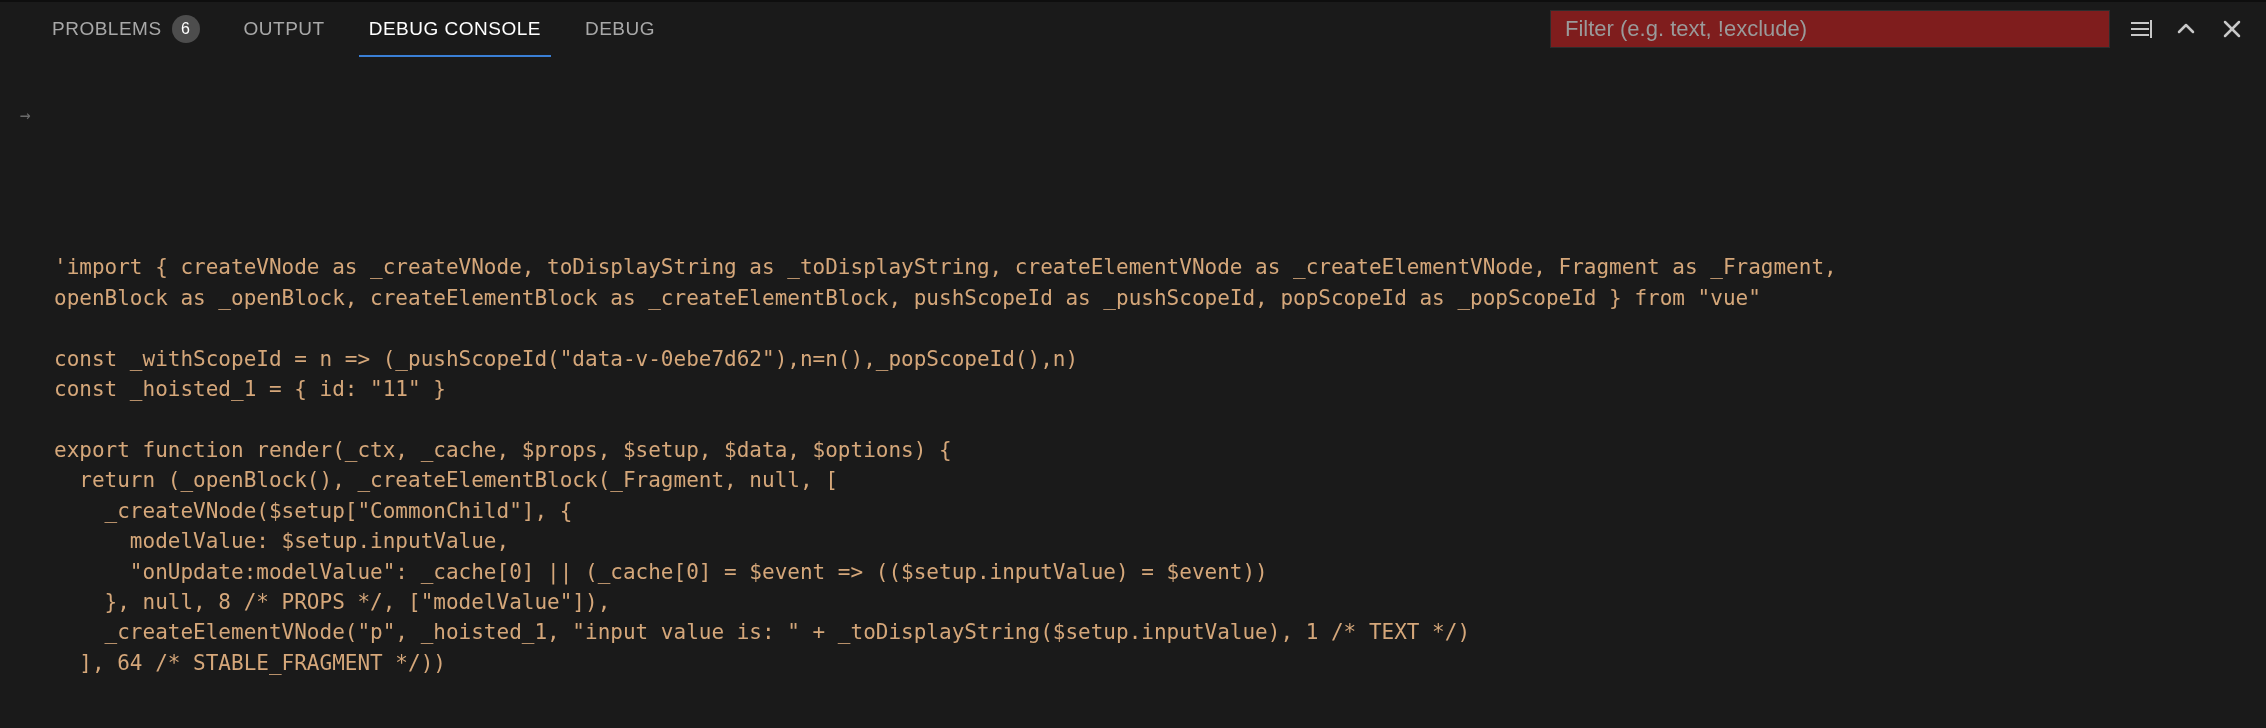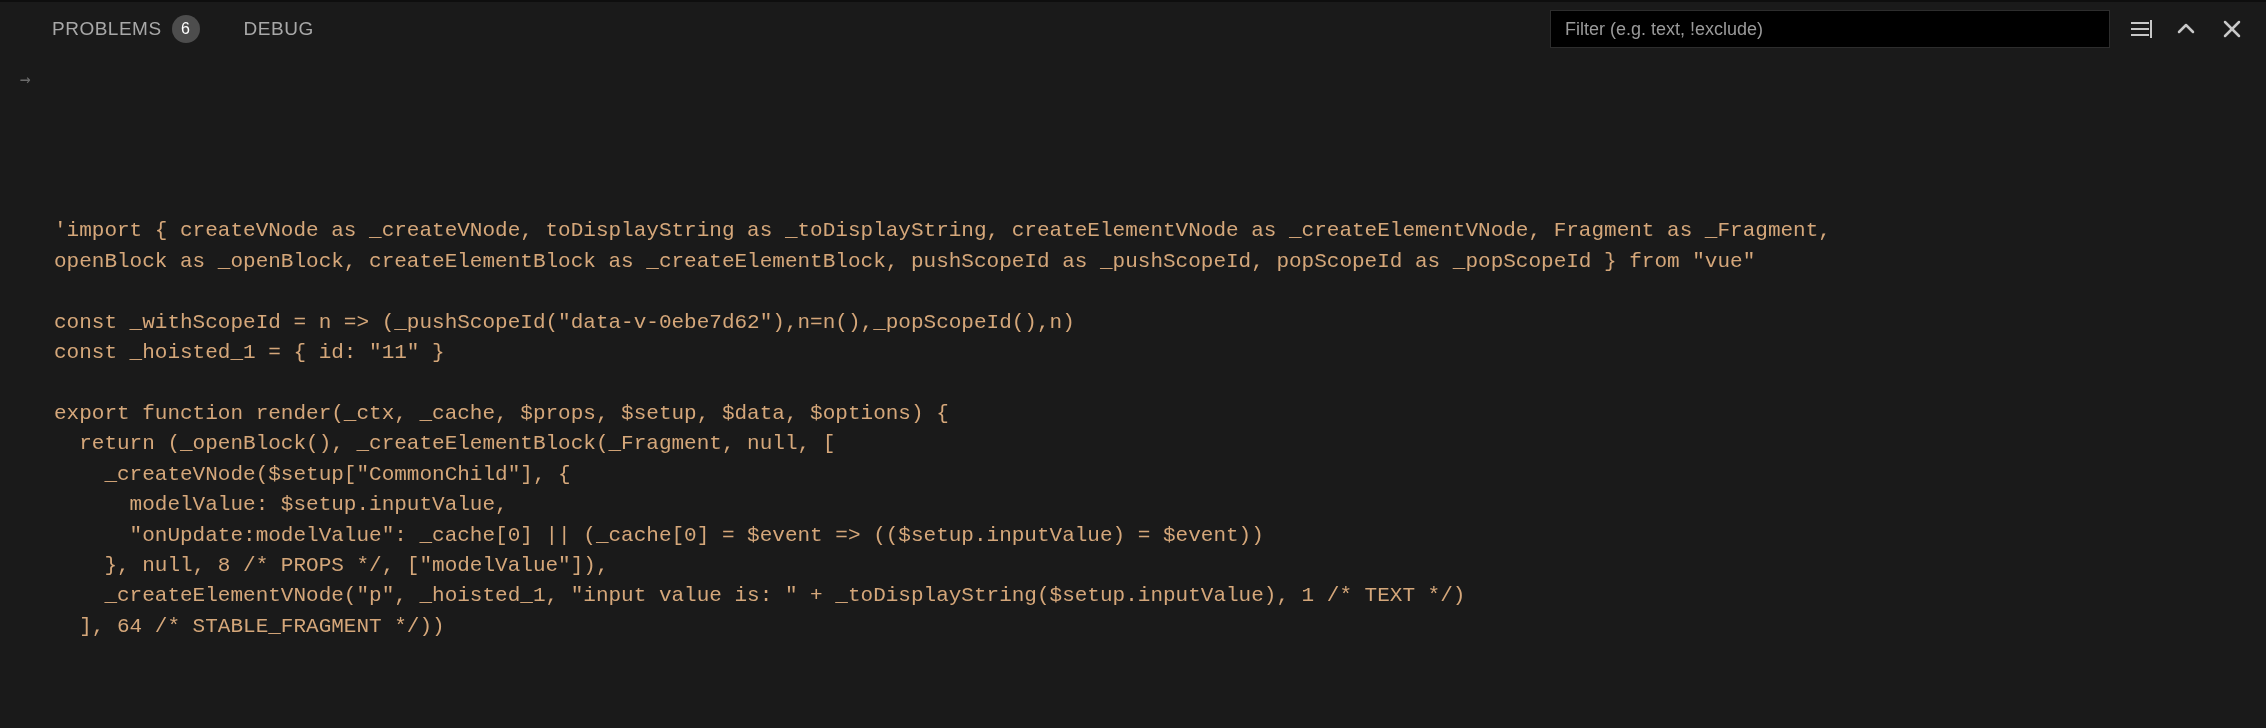--- a/index.html
+++ b/index.html
@@ -4,21 +4,21 @@
 <style>
   * { box-sizing: border-box; margin: 0; padding: 0; }
   html, body {
     width: 2266px;
     height: 728px;
     background: #1a1a1a;
     font-family: -apple-system, BlinkMacSystemFont, "Segoe UI", sans-serif;
     color: #cccccc;
     overflow: hidden;
   }
-  .root { width: 100%; height: 100%; display: flex; flex-direction: column; }
+  .root { width: 100%; height: 100%; display: flex; flex-direction: column; gap: 36px; }
 
   
   .tabbar {
     display: flex;
     align-items: center;
     height: 56px;
     padding-left: 30px;
     gap: 0;
     border-top: 2px solid #0e0e0e;
   }
@@ -60,24 +60,24 @@
   .spacer { flex: 1; }
 
   .filter-wrap {
     flex: 0 0 auto;
     width: 560px;
     margin-right: 8px;
   }
   .filter-input {
     width: 100%;
     height: 38px;
-    background: #000000;
+    background: #7f1d1d;
     border: 1px solid #2d2d2d;
     color: #cccccc;
-    font-size: 18px;
+    font-size: 22px;
     padding: 0 14px;
     outline: none;
   }
   .filter-input::placeholder { color: #9a9a9a; }
 
   .action-icons {
     display: flex;
     align-items: center;
     gap: 22px;
     padding: 0 22px 0 10px;
@@ -102,36 +102,42 @@
     position: absolute;
     left: 20px;
     top: 10px;
     color: #6b6b6b;
     font-size: 18px;
   }
   .console-body {
     padding-left: 34px;
   }
   .label-line { color: #e6e6e6; }
-  .code-line { color: #d5a77a; font-family: Liberation Mono, monospace; }
+  .code-line { color: #d5a77a; }
 </style>
 </head>
 <body>
 
 <div class="root">
 
   <div class="tabbar">
 
     <div class="tab">
       <span>PROBLEMS</span>
       <span class="badge">6</span>
     </div>
 
 
+    <div class="tab">
+      <span>OUTPUT</span>
+    </div>
 
+    <div class="tab active">
+      <span>DEBUG CONSOLE</span>
+    </div>
 
     <div class="tab">
       <span>DEBUG</span>
     </div>
 
 
     <div class="spacer"></div>
 
     <div class="filter-wrap">
       <input class="filter-input" placeholder="Filter (e.g. text, !exclude)" value="" style="">

